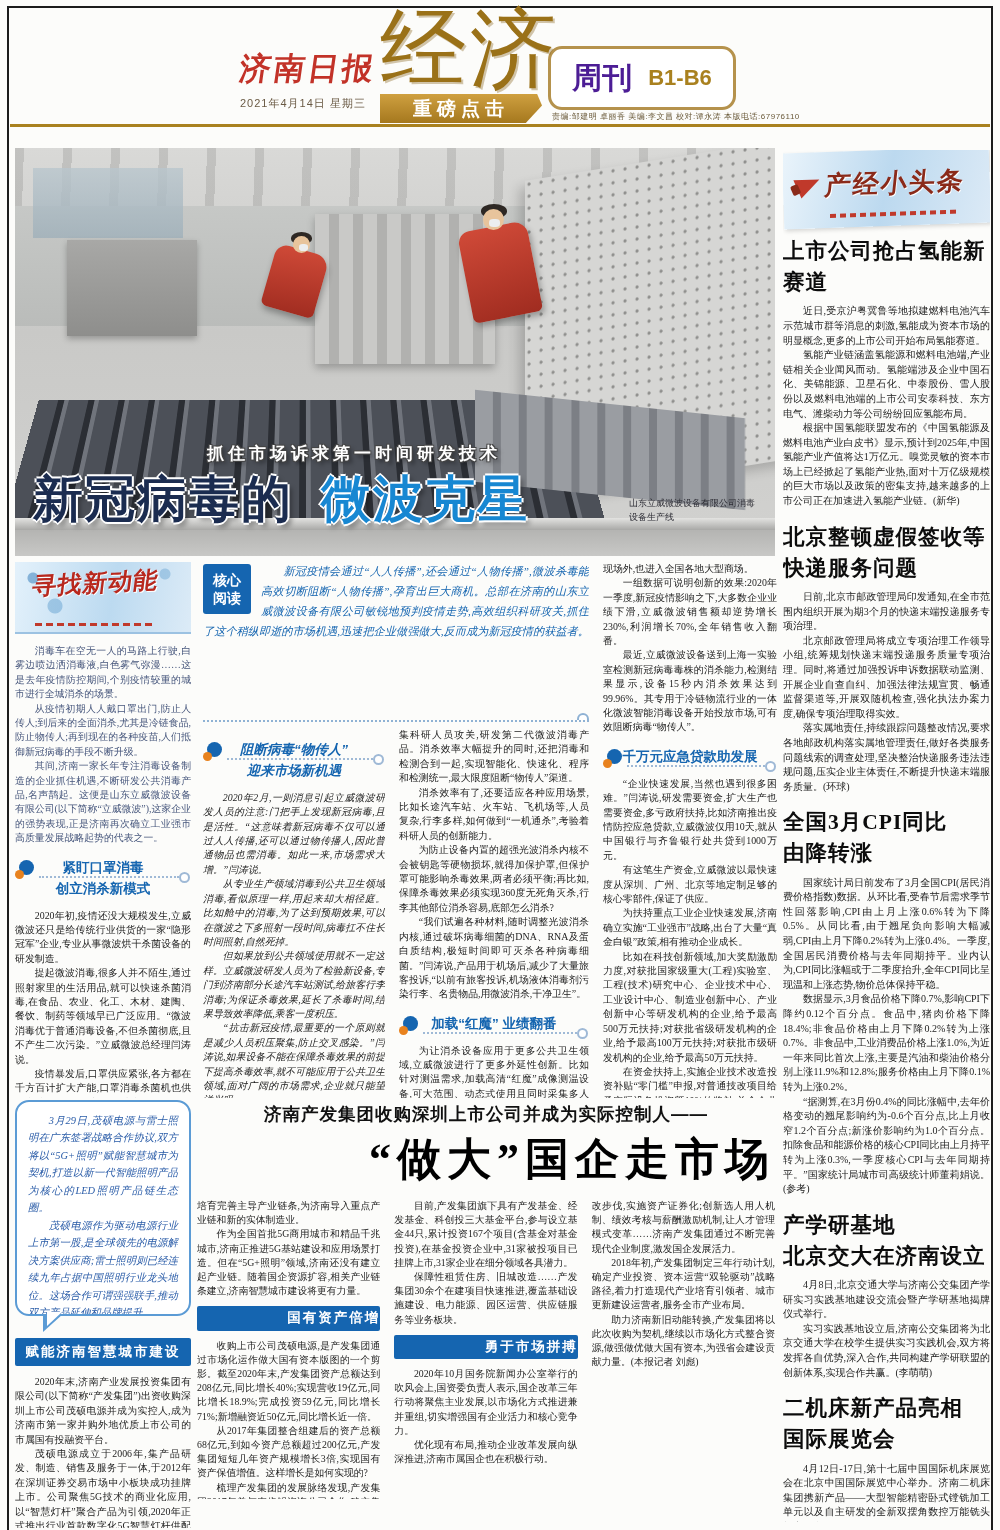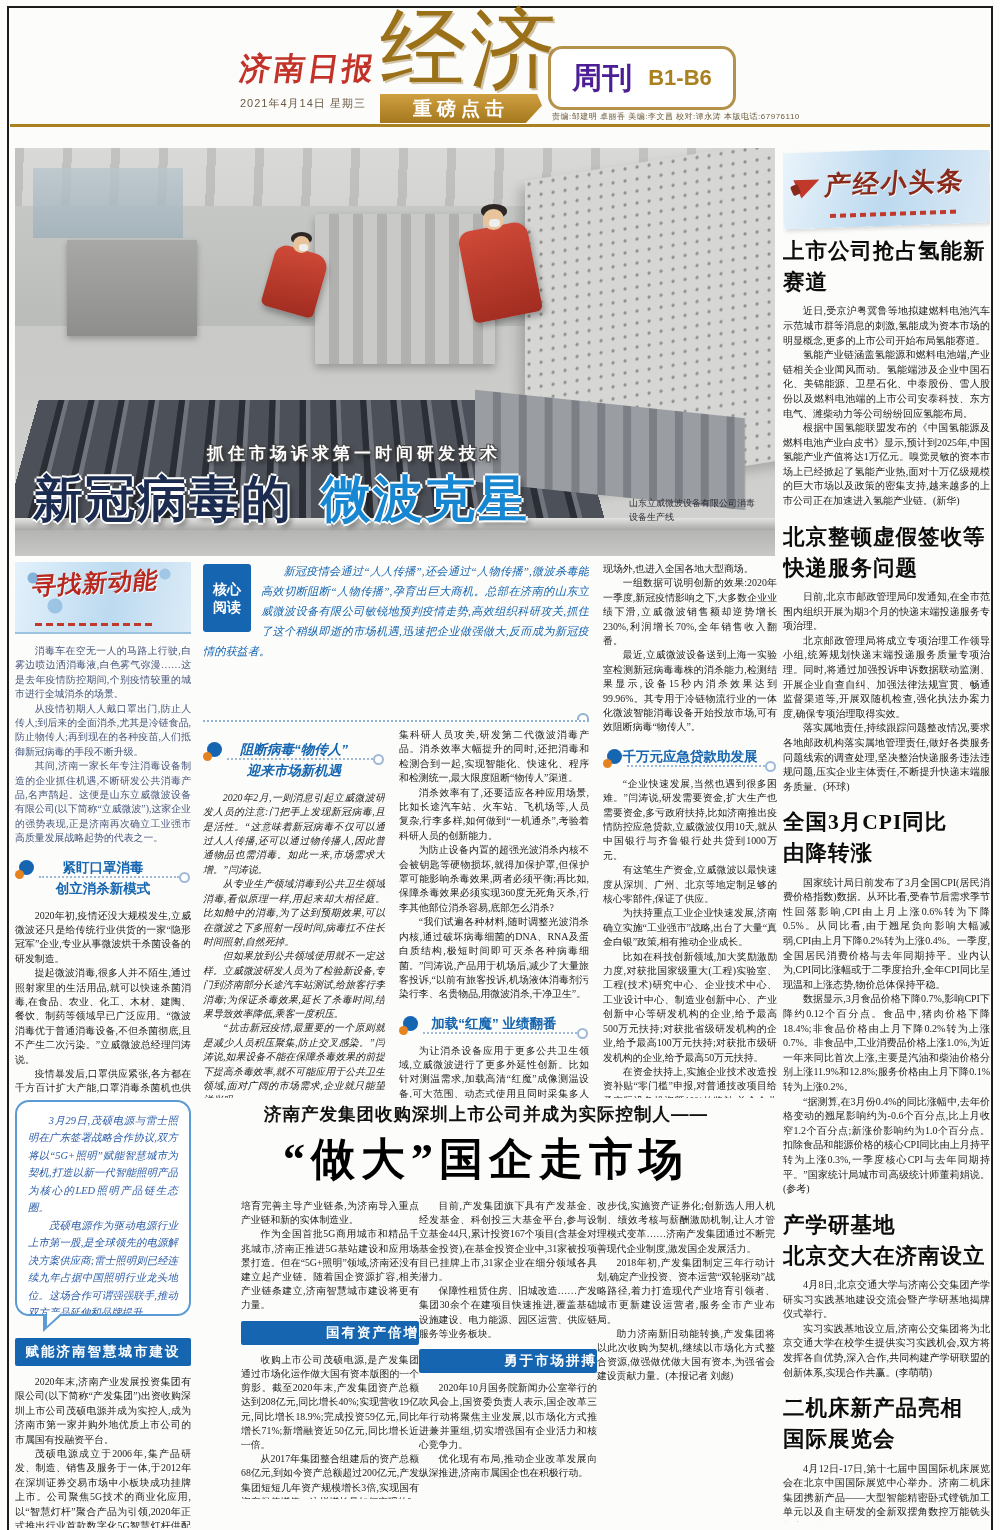--- a/index.html
+++ b/index.html
@@ -78,21 +78,21 @@
   .photo-headline span{text-shadow:-2px 0 0 #fff,2px 0 0 #fff,0 -2px 0 #fff,0 2px 0 #fff,4px 4px 5px rgba(0,0,0,.35);}
   .photo-caption{position:absolute;right:14px;top:348px;width:132px;font-size:9px;line-height:1.6;color:#2c2c34;}
 
   
   .feature{position:absolute;left:15px;top:562px;width:762px;height:536px;font-size:9.9px;line-height:14.4px;}
   .feature .colA{position:absolute;left:0;top:0;width:176px;height:536px;overflow:hidden;}
   .feature .corebox{position:absolute;left:188px;top:0;width:386px;height:152px;overflow:hidden;
       border-bottom:2px dotted #8fb2d4;padding-bottom:6px;}
   .corebox .ring{position:absolute;right:0;bottom:-5px;width:8px;height:8px;border:2px solid #8fb2d4;border-radius:50%;background:#fff;}
   .corelabel{float:left;width:44px;margin:2px 10px 4px 0;background:#1565b0;color:#fff;text-align:center;
-      font-family:"Liberation Sans",sans-serif;font-weight:bold;font-size:14px;line-height:1.3;padding:16px 2px;border-radius:3px;}
+      font-family:"Liberation Sans",sans-serif;font-weight:bold;font-size:14px;line-height:1.3;padding:7px 2px;border-radius:3px;}
   .corelabel span{display:block;}
   .coretext{font-style:italic;color:#1565b0;font-size:11.2px;line-height:1.78;text-align:justify;text-indent:2em;margin:0;}
   .feature .colB{position:absolute;left:188px;top:166px;width:182px;height:370px;overflow:hidden;font-style:italic;}
   .feature .colC{position:absolute;left:384px;top:166px;width:190px;height:370px;overflow:hidden;}
   .feature .colD{position:absolute;left:588px;top:0;width:174px;height:536px;overflow:hidden;}
   .bp{margin:0;text-indent:2em;text-align:justify;}
   .intro-p{color:#46567c;}
   .subhead{position:relative;margin:11px 0 9px;padding:1px 6px 0;text-align:center;
       font-family:"Liberation Sans",sans-serif;font-weight:bold;color:#1565b0;font-size:13.5px;line-height:1.55;}
   .subhead .dots{position:absolute;left:4px;top:3px;width:15px;height:15px;background:#1565b0;border-radius:50%;}
@@ -143,22 +143,22 @@
   .bubble-tail::after{content:"";position:absolute;left:32px;top:-4px;width:0;height:0;
       border-top:14px solid #fff;border-right:15px solid transparent;}
   .bluebar{background:#1565b0;color:#fff;font-family:"Liberation Sans",sans-serif;font-weight:bold;
       font-size:13.5px;text-align:center;padding:5px 0;letter-spacing:2px;border-radius:2px;}
   .bottom-left .body{margin-top:9px;font-size:9.9px;line-height:14.4px;height:170px;overflow:hidden;}
 
   
   .bottom-mid{position:absolute;left:197px;top:1100px;width:578px;height:428px;overflow:hidden;}
   .bm-kicker{margin:2px 0 4px;text-align:center;font-family:"Liberation Sans",sans-serif;
       font-size:17.5px;font-weight:bold;color:#111;letter-spacing:1px;}
-  .bm-head{margin:2px 0 10px;text-align:center;font-size:44px;font-weight:bold;color:#000;letter-spacing:6px;}
-  .bm-cols{display:flex;height:300px;margin-left:44px;}
+  .bm-head{margin:2px 0 10px;text-align:right;font-size:44px;font-weight:bold;color:#000;letter-spacing:6px;}
+  .bm-cols{display:flex;gap:14px;height:300px;}
   .bm-col{flex:1;overflow:hidden;font-size:9.8px;line-height:14.2px;}
   .bm-col .bluebar{margin:8px 0;text-align:right;}
 </style>
 </head>
 <body>
 
 <div class="page">
   <div class="frame-top"></div>
   <div class="frame-left"></div>
   <div class="frame-right"></div>

